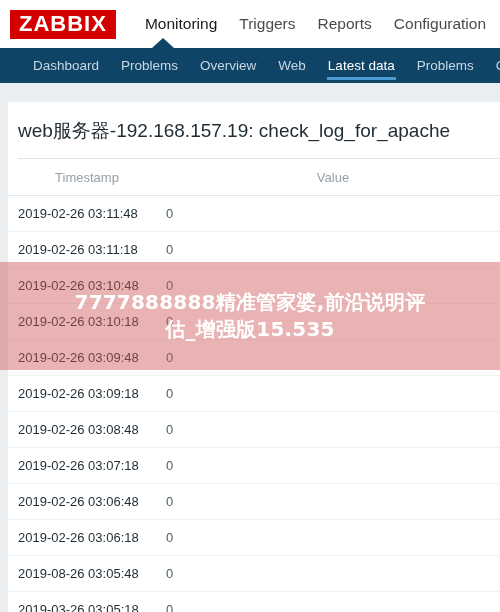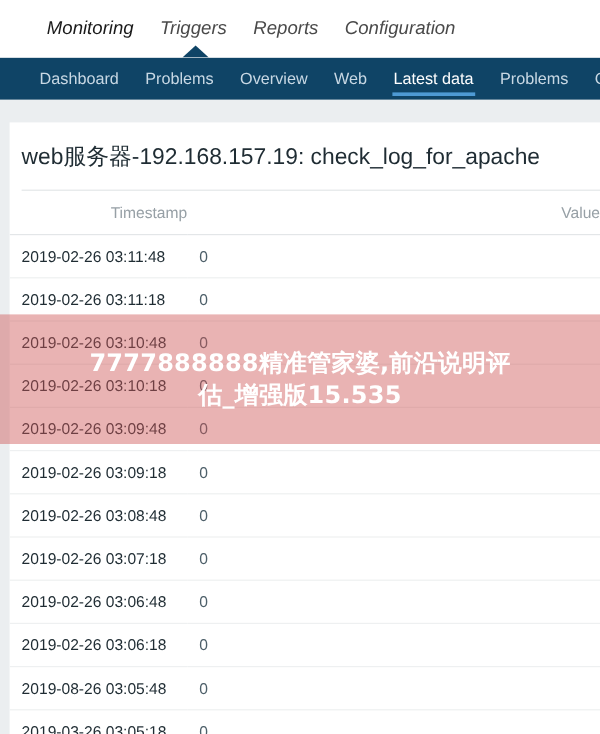--- a/index.html
+++ b/index.html
@@ -47,21 +47,20 @@
     flex: 1 1 auto;
     min-width: 0;
   }
 
   .main-nav-item {
     font-size: 15.5px;
     color: #4a4a4a;
     padding: 0 11px;
     white-space: nowrap;
     cursor: pointer;
-    font-style: italic;
   }
 
   .main-nav-item.active {
     color: #1a1a1a;
   }
 
   
   #nav-caret {
     position: absolute;
     left: 152px;
@@ -137,21 +136,21 @@
   }
 
   
   #data-table {
     width: 100%;
     border-collapse: collapse;
     table-layout: fixed;
   }
 
   #data-table th {
-    text-align: right;
+    text-align: center;
     font-size: 13px;
     font-weight: normal;
     color: #97a0a6;
     padding: 11px 0 10px 10px;
     border-bottom: 1px solid #e3e6e8;
     white-space: nowrap;
   }
 
   #data-table td {
     font-size: 13px;
@@ -189,20 +188,21 @@
     text-align: center;
     width: 400px;
     letter-spacing: 0.2px;
     font-family: "DejaVu Sans", "Liberation Sans", sans-serif;
   }
 </style>
 </head>
 <body>
 
 <div id="app-header">
+  <div id="brand-logo">ZABBIX</div>
   <div id="main-nav">
       <div class="main-nav-item active">Monitoring</div>
       <div class="main-nav-item">Triggers</div>
       <div class="main-nav-item">Reports</div>
       <div class="main-nav-item">Configuration</div>
     </div>
   <div id="nav-caret"></div>
 </div>
 
 <div id="sub-nav">

